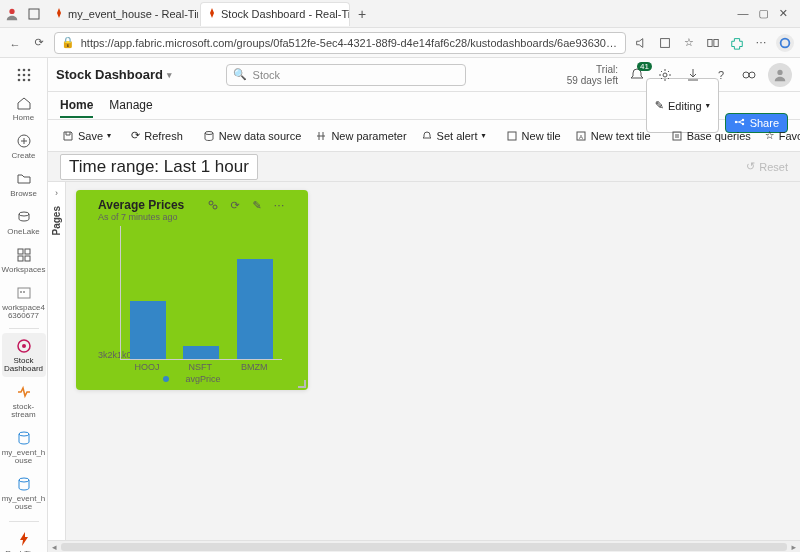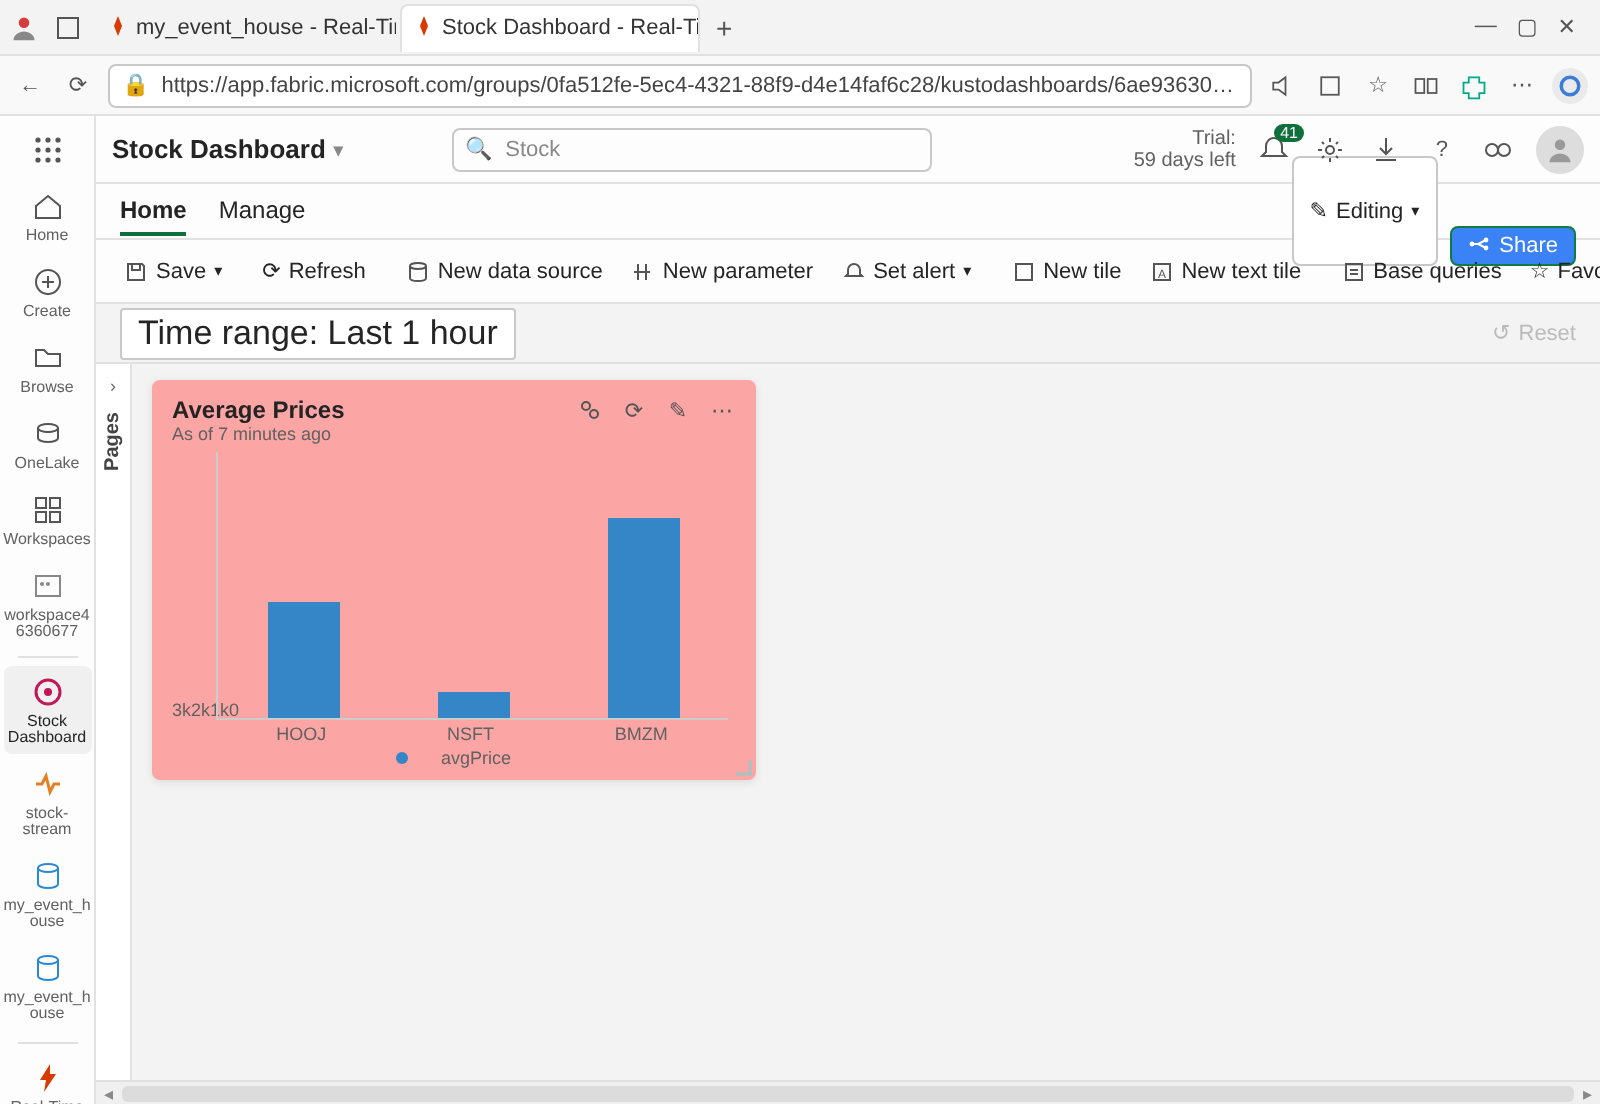--- a/index.html
+++ b/index.html
@@ -61,21 +61,21 @@
   .tsep { width: 1px; height: 18px; background: var(--border); margin: 0 2px; }
   
   .timerow { display: flex; align-items: center; height: 30px; padding: 0 12px; border-bottom: 1px solid var(--border); background: var(--bg-gray); }
   .chip { display: inline-flex; align-items: center; gap: 4px; border: 1px solid var(--border-dark); border-radius: 2px; padding: 2px 8px; font-size: 17px; background: #fff; }
   .reset { margin-left: auto; color: #bbb; display: flex; align-items: center; gap: 4px; }
   
   .canvas-wrap { flex: 1; display: flex; min-height: 0; }
   .pages-rail { width: 18px; border-right: 1px solid var(--border); background: #fff; display: flex; flex-direction: column; align-items: center; padding-top: 6px; gap: 8px; }
   .pages-label { writing-mode: vertical-rl; transform: rotate(180deg); font-size: 10px; font-weight: 600; color: #444; }
   .canvas { flex: 1; background: var(--bg-gray); position: relative; overflow: auto; }
-  .tile { position: absolute; top: 8px; left: 10px; width: 302px; height: 200px; background: #fca5a5; border-radius: 4px; box-shadow: 0 1px 4px rgba(0,0,0,0.1); padding: 8px 10px; display: flex; flex-direction: column; }
+  .tile { position: absolute; top: 8px; left: 10px; width: 232px; height: 200px; background: #84cc16; border-radius: 4px; box-shadow: 0 1px 4px rgba(0,0,0,0.1); padding: 8px 22px; display: flex; flex-direction: column; }
   .tile-head { display: flex; align-items: flex-start; }
   .tile-title { font-weight: 600; font-size: 12px; }
   .tile-sub { font-size: 9px; color: var(--muted); }
   .tile-tools { margin-left: auto; display: flex; gap: 8px; color: #555; }
   .tile-tools span { width: 14px; height: 14px; display: flex; align-items: center; justify-content: center; }
   .chart { flex: 1; position: relative; margin-top: 4px; }
   .yaxis { position: absolute; left: 0; top: 0; bottom: 22px; width: 20px; display: flex; flex-direction: row; justify-content: space-between; align-items: flex-end; font-size: 9px; color: var(--muted); padding-right: 2px; }
   .plot { position: absolute; left: 22px; right: 4px; top: 0; bottom: 22px; display: flex; align-items: flex-end; justify-content: space-around; border-left: 1px solid #ccc; border-bottom: 1px solid #ccc; }
   .bar { width: 36px; background: #3486c7; }
   .xaxis { position: absolute; left: 22px; right: 4px; bottom: 10px; display: flex; justify-content: space-around; font-size: 9px; color: var(--muted); }

